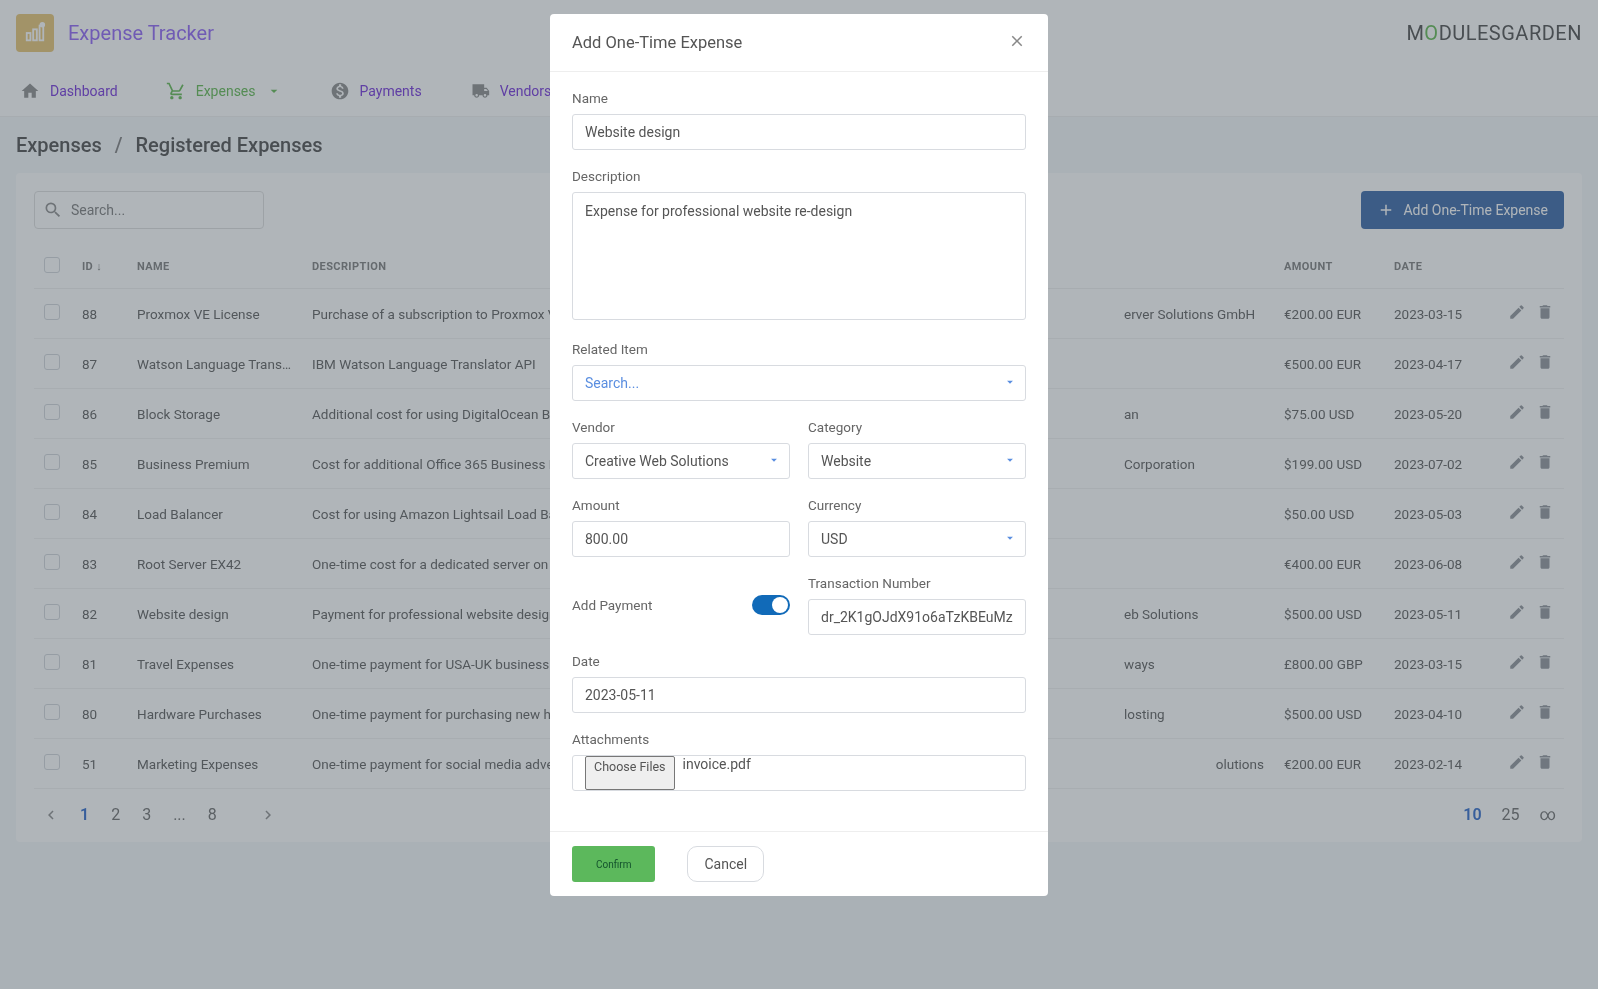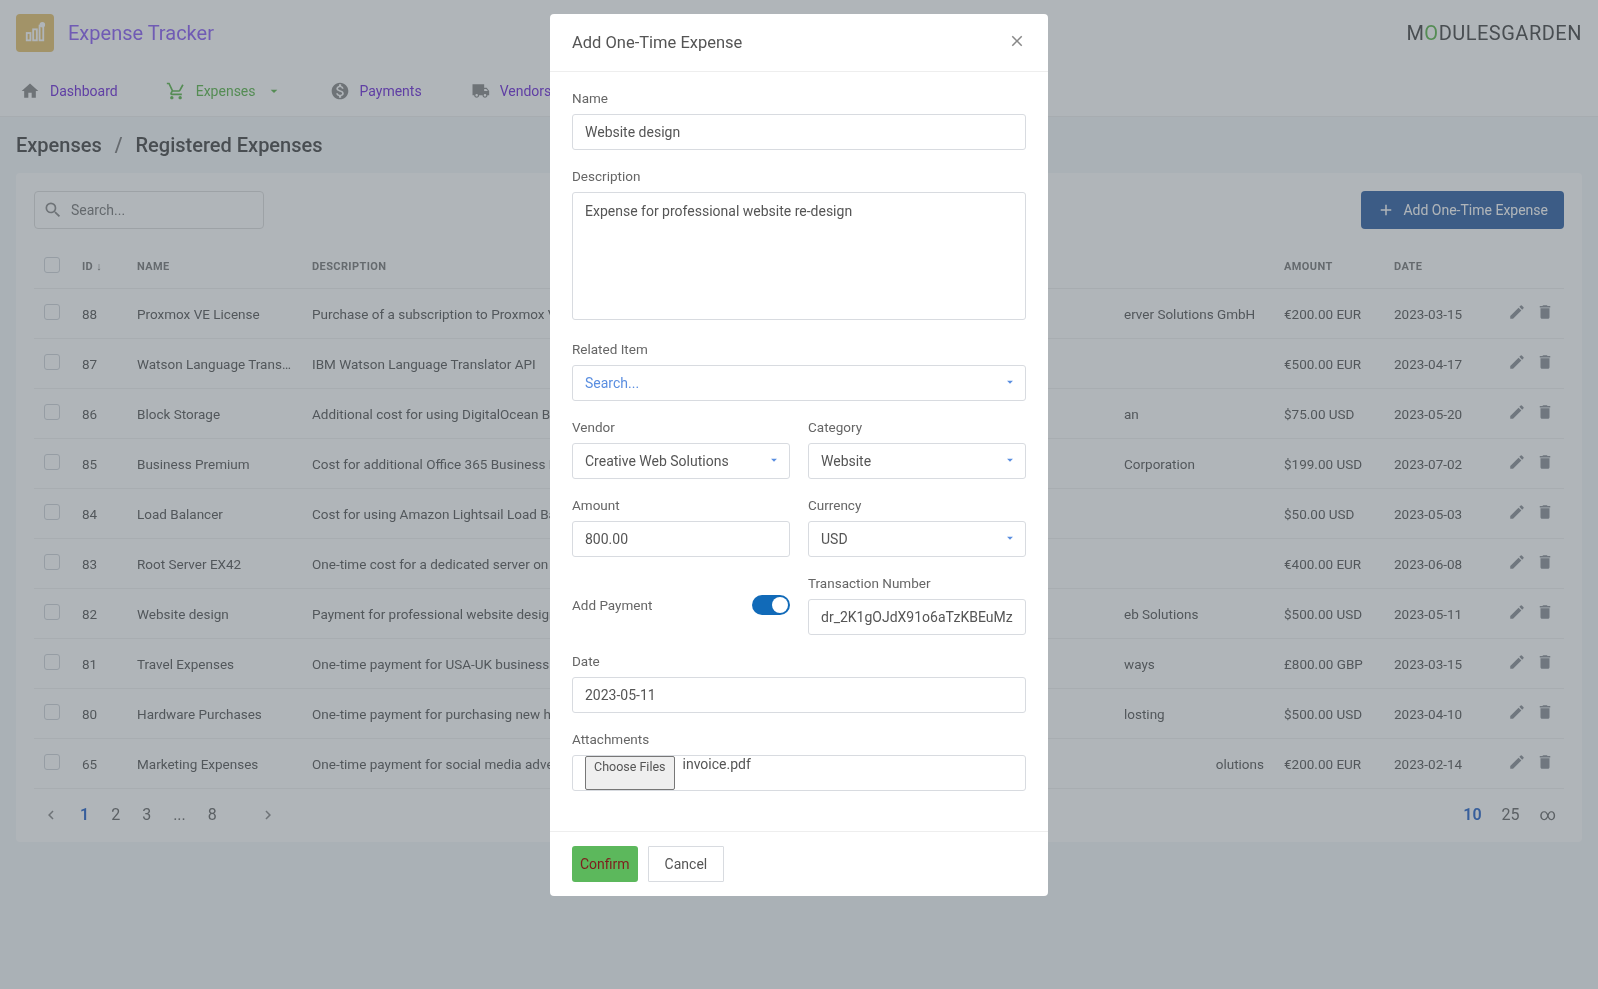--- a/index.html
+++ b/index.html
@@ -51,22 +51,22 @@
     textarea.ctl { height: 128px; padding: 10px 12px; resize: none; }
     .sel { display: flex; align-items: center; justify-content: space-between; padding-right: 8px; }
     .sel.ph { color: #5a8ee0; }
     .chev { color: #5a8ee0; }
     .toggle-row { display: flex; align-items: center; justify-content: space-between; }
     .tog { width: 38px; height: 20px; background: #116ab8; border-radius: 10px; position: relative; }
     .tog::after { content: ""; position: absolute; right: 2px; top: 2px; width: 16px; height: 16px; background: #fff; border-radius: 50%; }
     .file-input { display: flex; gap: 8px; }
     .file-btn { border: 1px solid #777; background: #efefef; border-radius: 2px; font-size: 12.5px; padding: 2px 8px; }
     .modal-foot { border-top: 1px solid #eee; padding: 14px 22px; display: flex; gap: 10px; }
-    .btn-confirm { background: #5cb85c; color: #7f1d1d; border: none; border-radius: 3px; padding: 9px 8px; font-size: 14px; cursor: pointer; }
-    .btn-cancel { background: #fff; border: 1px solid #d8dbe0; border-radius: 1px; padding: 9px 16px; font-size: 14px; color: #555; cursor: pointer; }
+    .btn-confirm { background: #5cb85c; color: #14532d; border: none; border-radius: 3px; padding: 9px 24px; font-size: 10px; cursor: pointer; }
+    .btn-cancel { background: #fff; border: 1px solid #d8dbe0; border-radius: 10px; padding: 9px 16px; font-size: 14px; color: #555; cursor: pointer; margin-left: 22px; }
 
     .mi { display: inline-flex; align-items: center; }
   </style>
 </head>
 <body>
 
 <div class="topbar">
   <div class="logo-badge">
     <svg width="22" height="22" viewBox="0 0 24 24" fill="none" stroke="white" stroke-width="2">
         <rect x="3" y="12" width="4" height="8"></rect>
@@ -293,21 +293,21 @@
             <td>$500.00 USD</td>
             <td>2023-04-10</td>
             <td style="text-align:right"><span class="action-ic"><svg width="18" height="18" viewBox="0 0 24 24" fill="#8a8f95">
                   <path d="M3 17.25V21h3.75L17.81 9.94l-3.75-3.75L3 17.25zM20.71 7.04a1 1 0 000-1.41l-2.34-2.34a1 1 0 00-1.41 0l-1.83 1.83 3.75 3.75 1.83-1.83z"></path>
                 </svg></span><span class="action-ic"><svg width="18" height="18" viewBox="0 0 24 24" fill="#8a8f95">
                   <path d="M6 19c0 1.1.9 2 2 2h8c1.1 0 2-.9 2-2V7H6v12zM19 4h-3.5l-1-1h-5l-1 1H5v2h14V4z"></path>
                 </svg></span></td>
           </tr>
           <tr>
             <td><span class="chk"></span></td>
-            <td>65</td>
+            <td>51</td>
             <td>Marketing Expenses</td>
             <td>One-time payment for social media advertising</td>
             <td style="text-align:right">olutions</td>
             <td>€200.00 EUR</td>
             <td>2023-02-14</td>
             <td style="text-align:right"><span class="action-ic"><svg width="18" height="18" viewBox="0 0 24 24" fill="#8a8f95">
                   <path d="M3 17.25V21h3.75L17.81 9.94l-3.75-3.75L3 17.25zM20.71 7.04a1 1 0 000-1.41l-2.34-2.34a1 1 0 00-1.41 0l-1.83 1.83 3.75 3.75 1.83-1.83z"></path>
                 </svg></span><span class="action-ic"><svg width="18" height="18" viewBox="0 0 24 24" fill="#8a8f95">
                   <path d="M6 19c0 1.1.9 2 2 2h8c1.1 0 2-.9 2-2V7H6v12zM19 4h-3.5l-1-1h-5l-1 1H5v2h14V4z"></path>
                 </svg></span></td>

